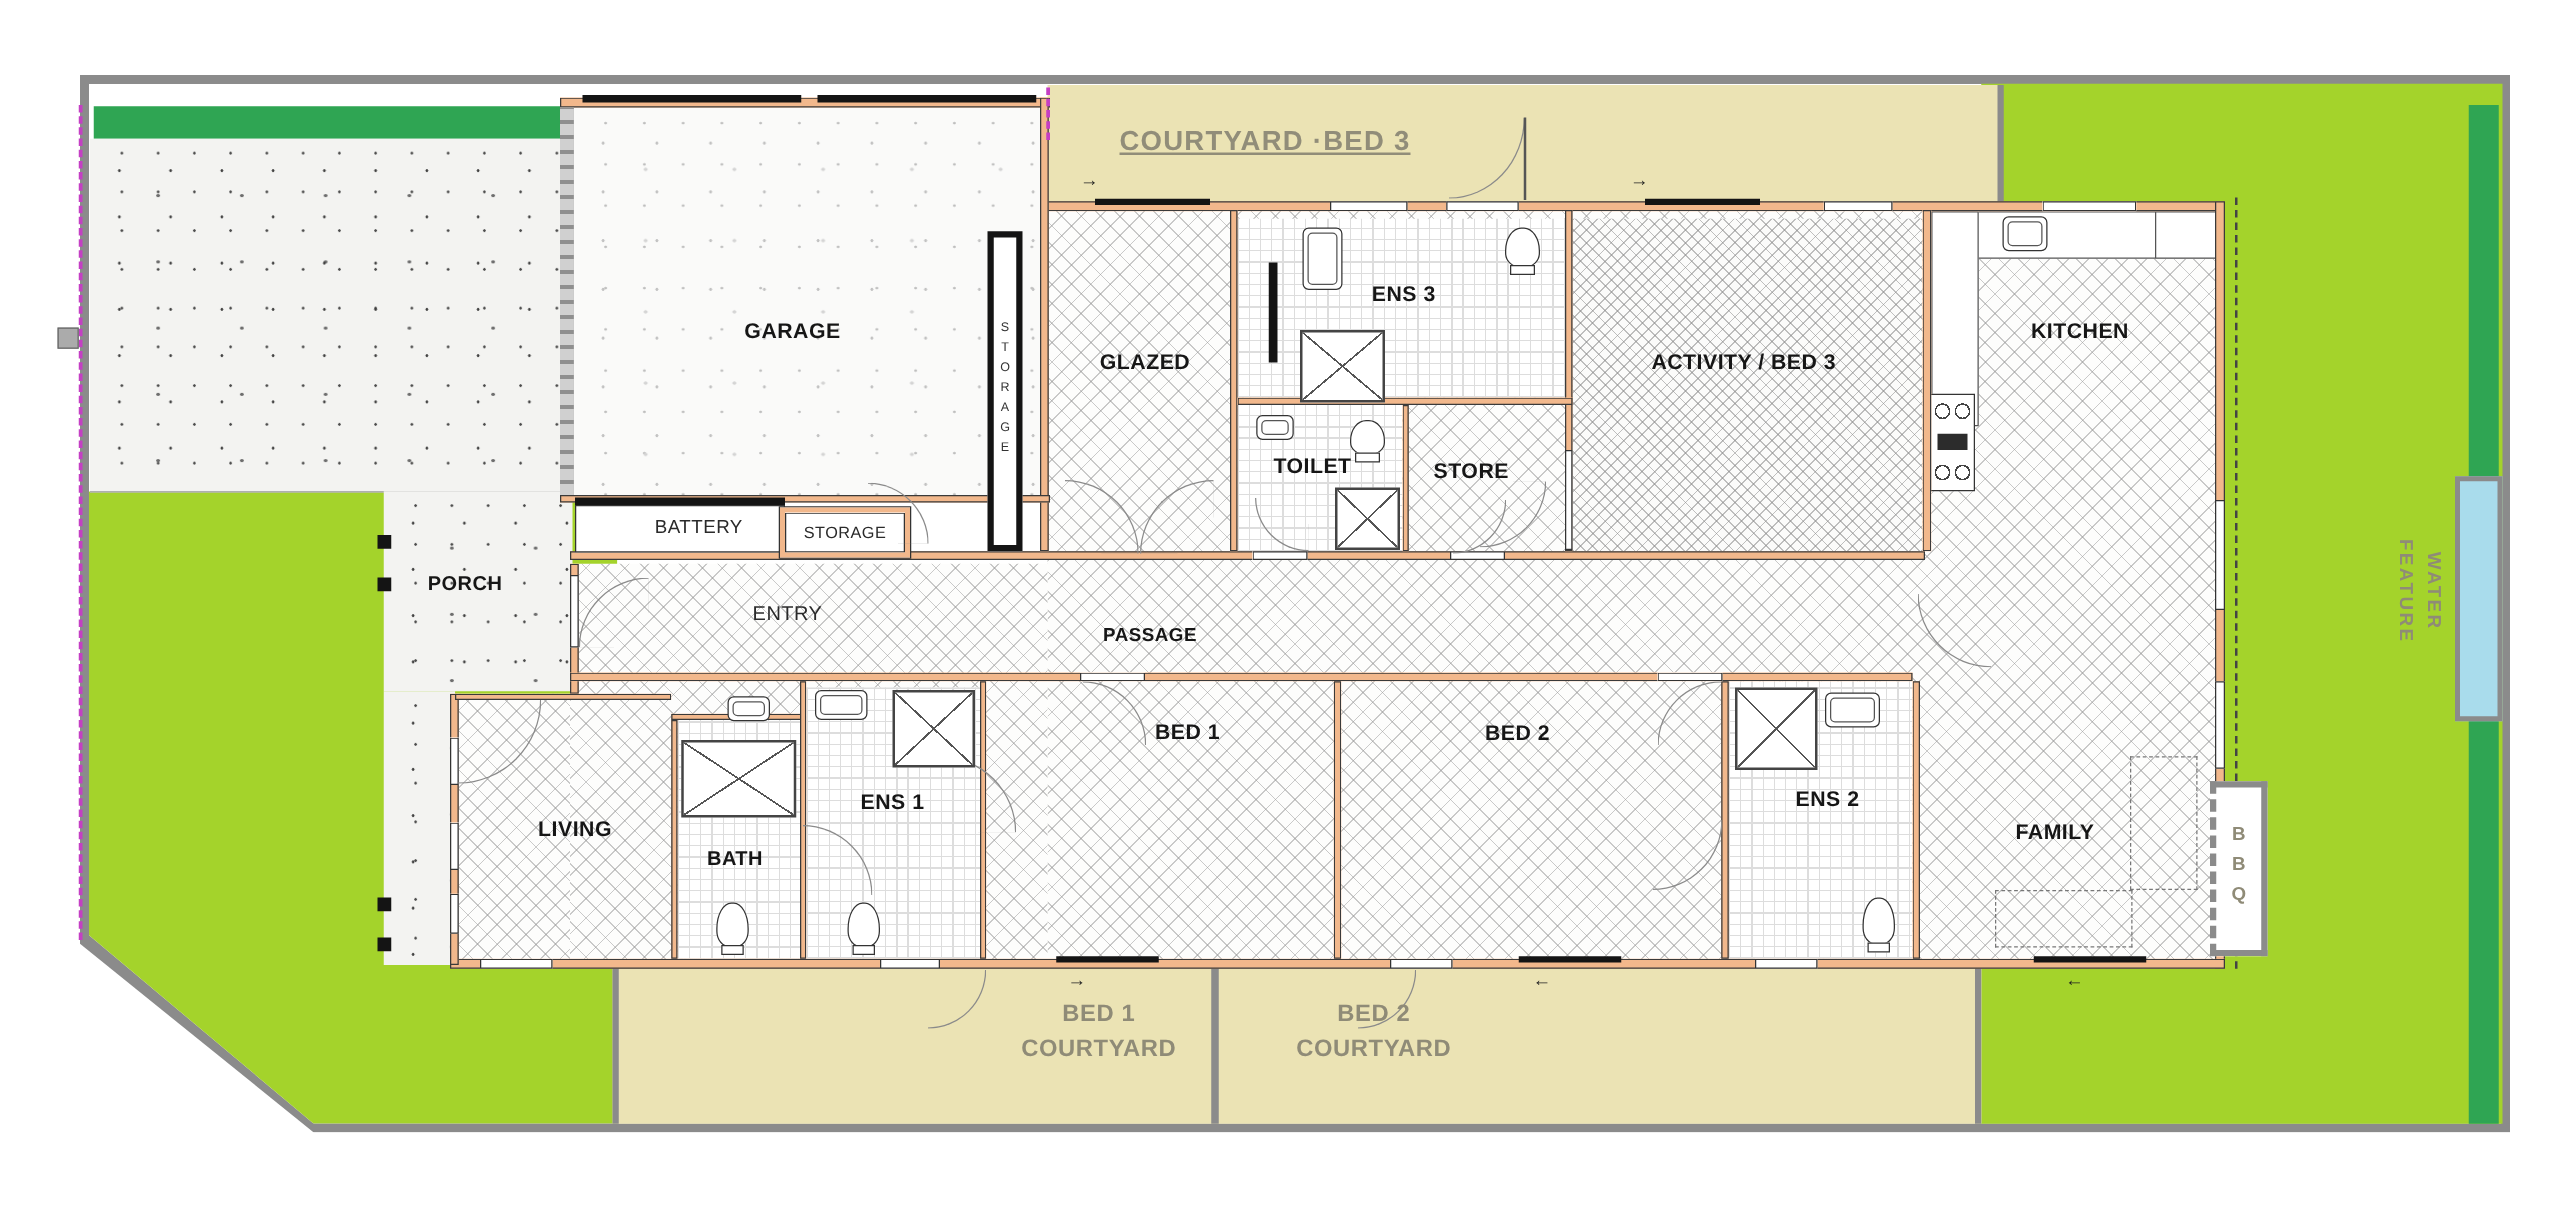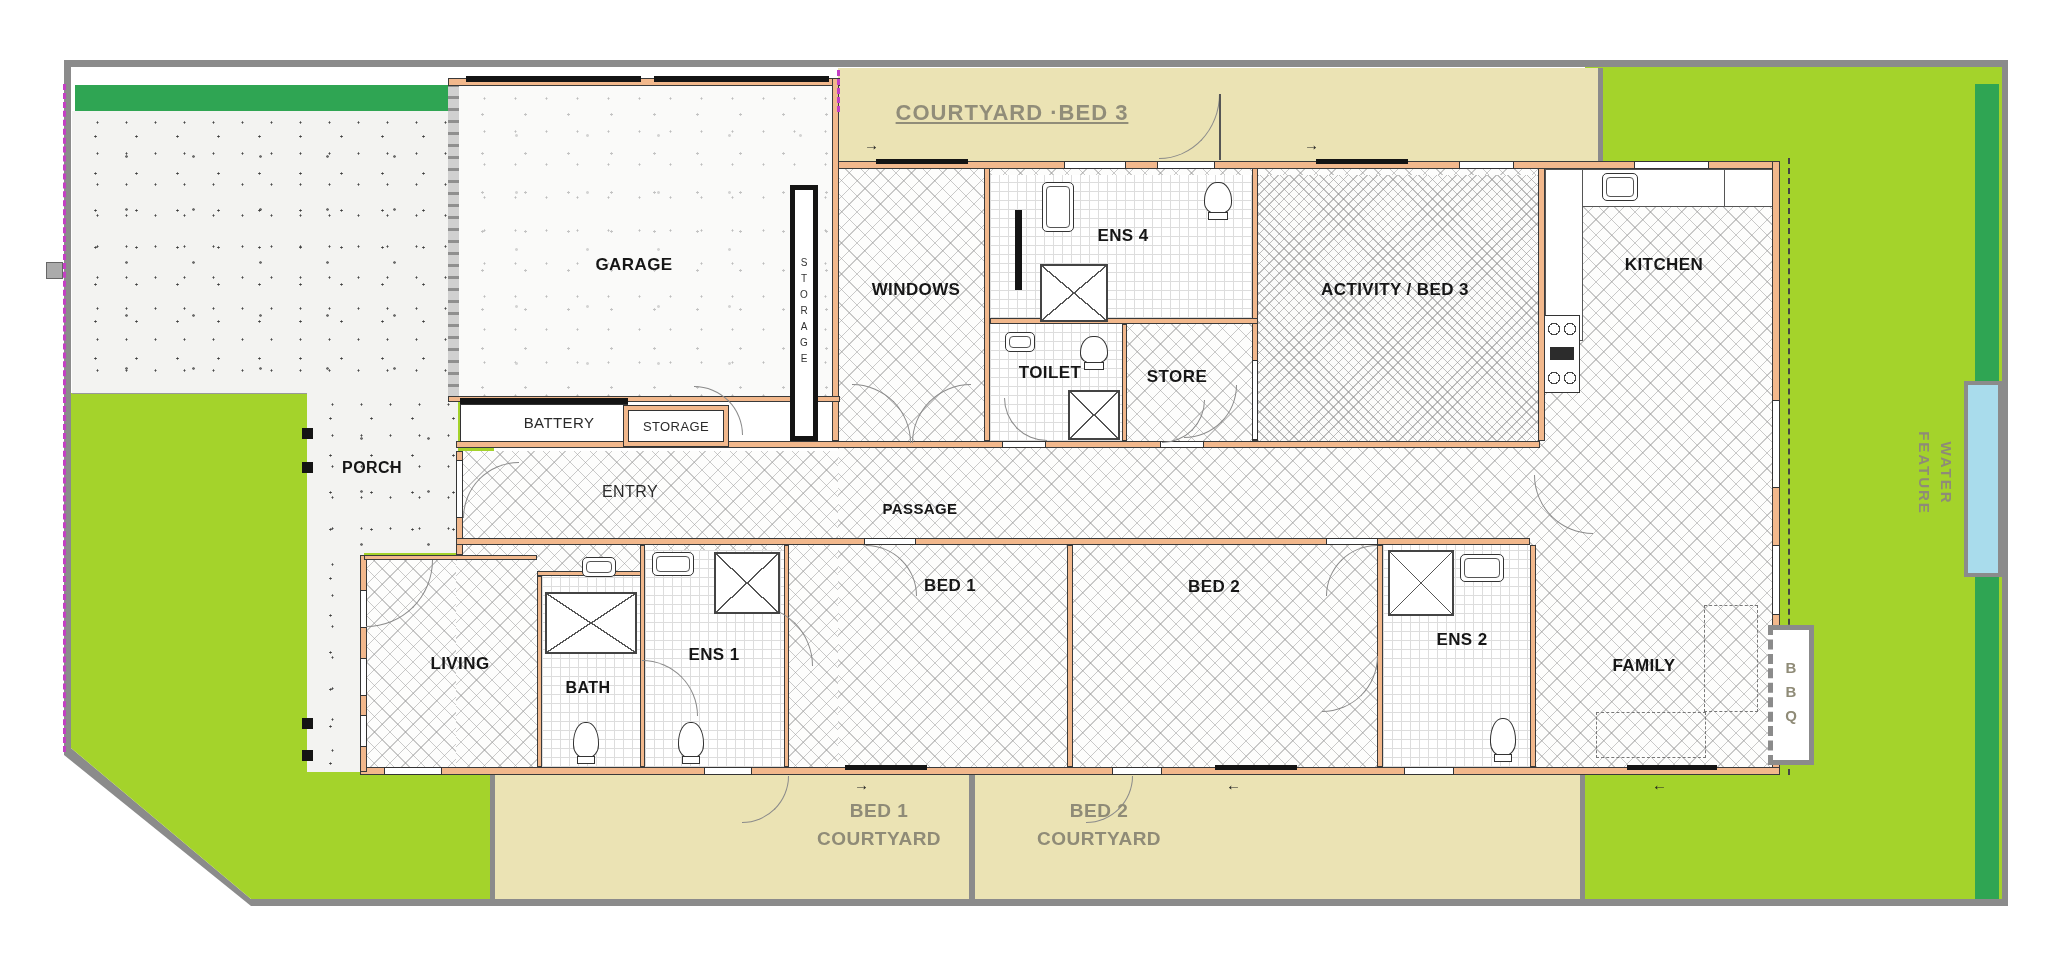--- a/index.html
+++ b/index.html
@@ -236,32 +236,32 @@
     <div class="arrow" style="left:1162px;top:716px;">←</div>
     <div class="arrow" style="left:1588px;top:716px;">←</div>
 
     <div class="abs" style="left:1704px;top:565px;width:46px;height:140px;background:#fff;border:5px solid #8b8b8b;box-sizing:border-box;display:flex;align-items:center;justify-content:center;border-left-style:dashed;">
       <span class="vtext" style="font-size:15px;font-weight:bold;color:#8f8b77;letter-spacing:7px;">BBQ</span>
     </div>
 
     <div class="lbl" style="left:570px;top:205px;">GARAGE</div>
     <div class="lbl lbl-thin" style="left:495px;top:362px;">BATTERY</div>
     <div class="lbl lbl-thin" style="left:612px;top:366px;font-size:13px;">STORAGE</div>
-    <div class="lbl" style="left:852px;top:230px;">WINDOWS</div>
-    <div class="lbl" style="left:1059px;top:176px;">ENS 4</div>
+    <div class="lbl" style="left:852px;top:230px;">GLAZED</div>
+    <div class="lbl" style="left:1059px;top:176px;">ENS 3</div>
     <div class="lbl" style="left:986px;top:313px;">TOILET</div>
     <div class="lbl" style="left:1113px;top:317px;">STORE</div>
     <div class="lbl" style="left:1331px;top:230px;">ACTIVITY / BED 3</div>
     <div class="lbl" style="left:1600px;top:205px;">KITCHEN</div>
     <div class="lbl lbl-thin" style="left:566px;top:432px;font-size:16px;">ENTRY</div>
     <div class="lbl" style="left:856px;top:448px;font-size:15px;">PASSAGE</div>
     <div class="lbl" style="left:308px;top:408px;font-size:16px;">PORCH</div>
     <div class="lbl" style="left:396px;top:604px;">LIVING</div>
     <div class="lbl" style="left:524px;top:628px;font-size:16px;">BATH</div>
-    <div class="lbl" style="left:650px;top:582px;margin-top:13px;">ENS 1</div>
+    <div class="lbl" style="left:650px;top:582px;">ENS 1</div>
     <div class="lbl" style="left:886px;top:526px;">BED 1</div>
     <div class="lbl" style="left:1150px;top:527px;">BED 2</div>
     <div class="lbl" style="left:1398px;top:580px;">ENS 2</div>
     <div class="lbl" style="left:1580px;top:606px;">FAMILY</div>
 
     <div class="clabel" style="left:948px;top:53px;text-decoration:underline;">COURTYARD ·BED 3</div>
     <div class="c2label" style="left:815px;top:765px;">
       <div>BED 1</div>
       <div>COURTYARD</div>
     </div>

